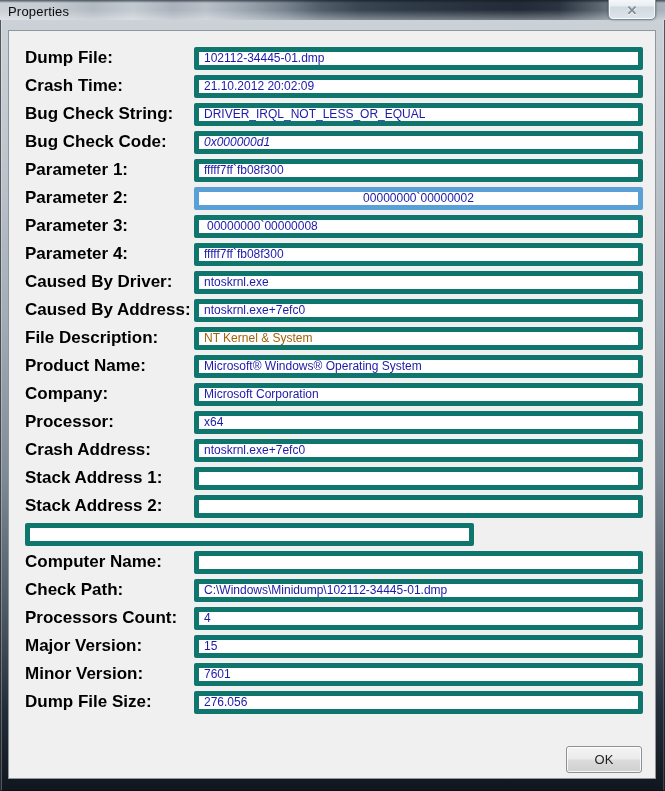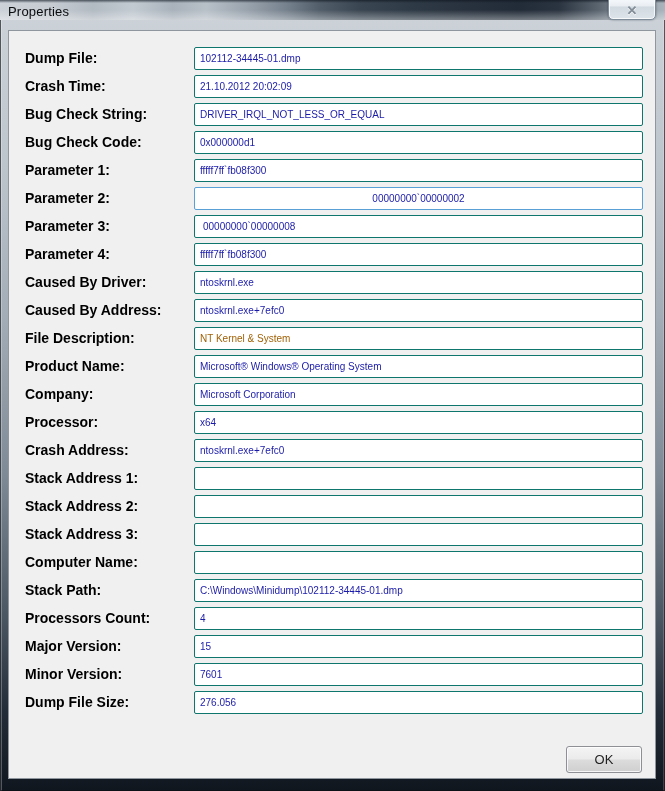--- a/index.html
+++ b/index.html
@@ -54,29 +54,29 @@
     background: #f0f0f0;
     border: 1px solid #8f969d;
   }
   .fields { padding-top: 13px; }
   .row {
     display: flex; align-items: center;
     height: 28px; padding-left: 16px;
   }
   .lbl {
     width: 169px; flex: none;
-    font-size: 14px; font-weight: bold; color: #000;
+    font-size: 17px; font-weight: bold; color: #000;
   }
   .val {
     width: 449px; height: 23px; flex: none;
-    border: 1px solid #0f766e; border-radius: 2px;
+    border: 5px solid #0f766e; border-radius: 2px;
     background: #ffffff;
     padding: 0 5px;
     font-family: "Liberation Sans", sans-serif;
-    font-size: 10px; color: #1b1baa;
+    font-size: 12px; color: #1b1baa;
     outline: none;
   }
   .val.focused { border-color: #58a0d6; text-align: center; }
 
   .ok-btn {
     position: absolute; right: 13px; bottom: 5px;
     width: 76px; height: 27px;
     border: 1px solid #8e9096; border-radius: 3px;
     background: linear-gradient(180deg, #f4f4f4 0%, #ebebeb 48%, #dcdcdc 52%, #cfcfcf 100%);
     box-shadow: inset 0 0 0 1px rgba(255,255,255,.8);
@@ -109,21 +109,21 @@
     <input class="val" type="text" readonly="" aria-label="Crash Time:" value="21.10.2012 20:02:09" style="color: rgb(27, 27, 170);">
   </div>
 
   <div class="row">
     <span class="lbl">Bug Check String:</span>
     <input class="val" type="text" readonly="" aria-label="Bug Check String:" value="DRIVER_IRQL_NOT_LESS_OR_EQUAL" style="color: rgb(27, 27, 170);">
   </div>
 
   <div class="row">
     <span class="lbl">Bug Check Code:</span>
-    <input class="val" type="text" readonly="" aria-label="Bug Check Code:" value="0x000000d1" style="color: rgb(27, 27, 170);">
+    <input class="val" type="text" readonly="" aria-label="Bug Check Code:" value="0x000000d1" style="color: rgb(27, 27, 170); font-style: italic;">
   </div>
 
   <div class="row">
     <span class="lbl">Parameter 1:</span>
     <input class="val" type="text" readonly="" aria-label="Parameter 1:" value="fffff7ff`fb08f300" style="color: rgb(27, 27, 170);">
   </div>
 
   <div class="row">
     <span class="lbl">Parameter 2:</span>
     <input class="val focused" type="text" readonly="" aria-label="Parameter 2:" value="00000000`00000002" style="color: rgb(27, 27, 170);">
@@ -179,31 +179,30 @@
     <span class="lbl">Stack Address 1:</span>
     <input class="val" type="text" readonly="" aria-label="Stack Address 1:" style="color: rgb(27, 27, 170);">
   </div>
 
   <div class="row">
     <span class="lbl">Stack Address 2:</span>
     <input class="val" type="text" readonly="" aria-label="Stack Address 2:" style="color: rgb(27, 27, 170);">
   </div>
 
   <div class="row">
-    <span class="lbl">Stack Address 3:</span>
     <input class="val" type="text" readonly="" aria-label="Stack Address 3:" style="color: rgb(27, 27, 170);">
   </div>
 
   <div class="row">
     <span class="lbl">Computer Name:</span>
     <input class="val" type="text" readonly="" aria-label="Computer Name:" style="color: rgb(27, 27, 170);">
   </div>
 
   <div class="row">
-    <span class="lbl">Stack Path:</span>
+    <span class="lbl">Check Path:</span>
     <input class="val" type="text" readonly="" aria-label="Full Path:" value="C:\Windows\Minidump\102112-34445-01.dmp" style="color: rgb(27, 27, 170);">
   </div>
 
   <div class="row">
     <span class="lbl">Processors Count:</span>
     <input class="val" type="text" readonly="" aria-label="Processors Count:" value="4" style="color: rgb(27, 27, 170);">
   </div>
 
   <div class="row">
     <span class="lbl">Major Version:</span>

